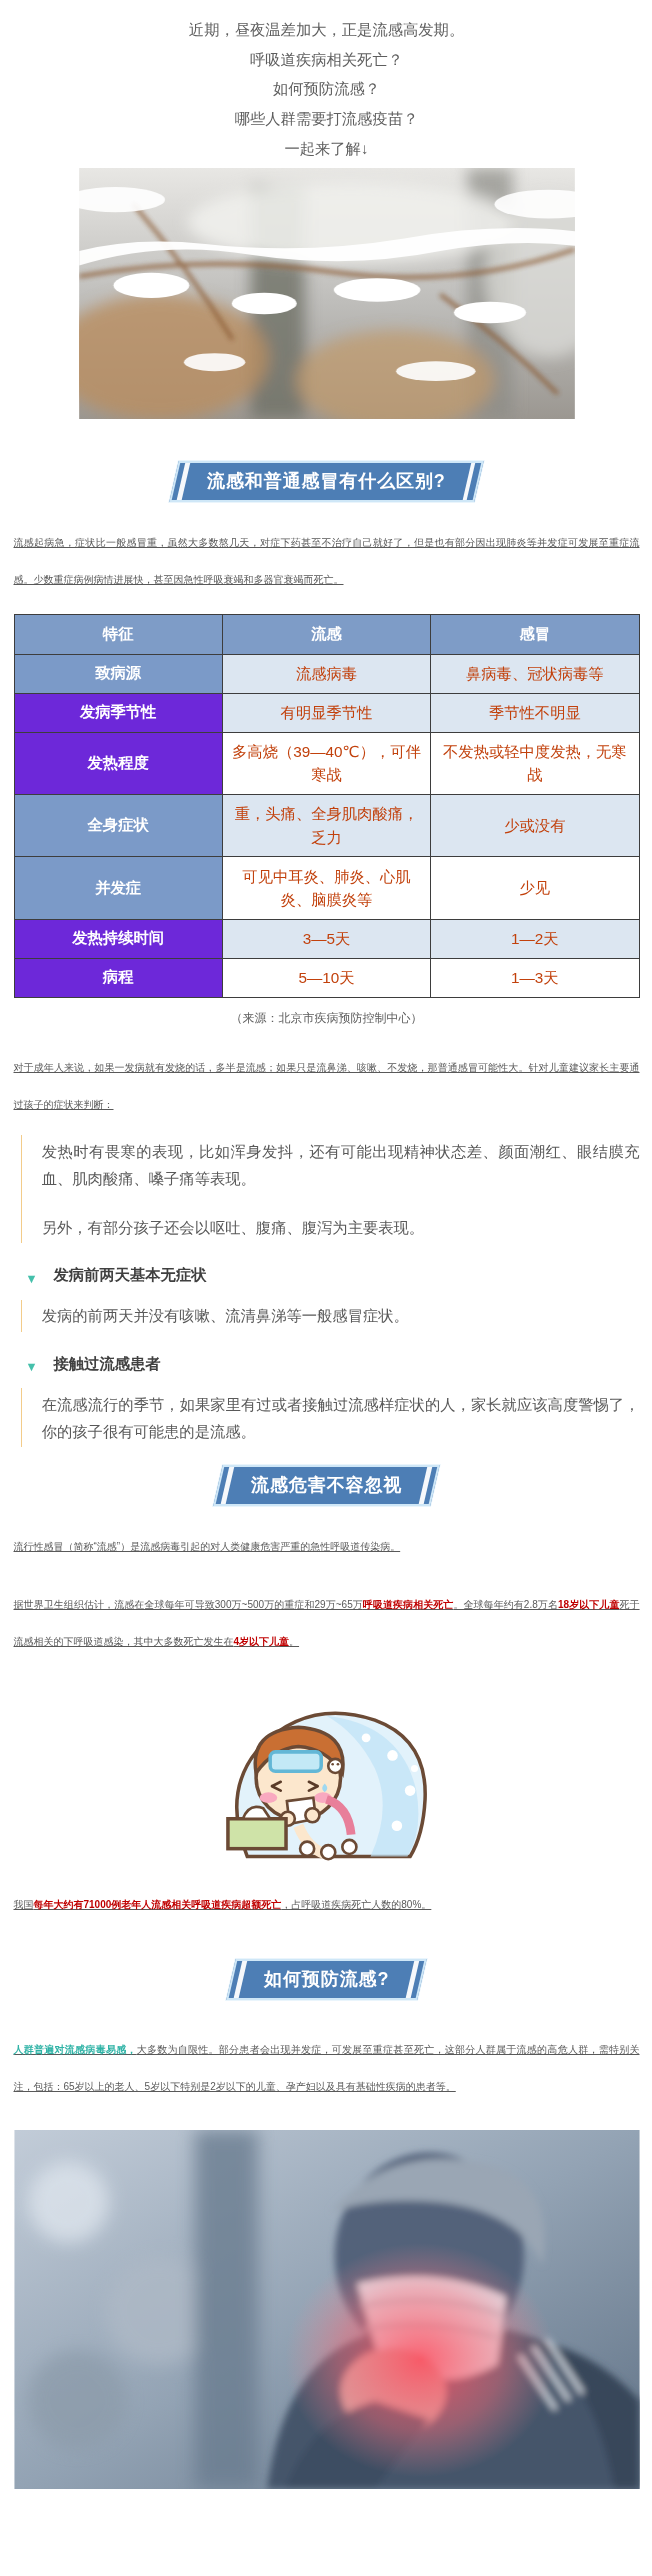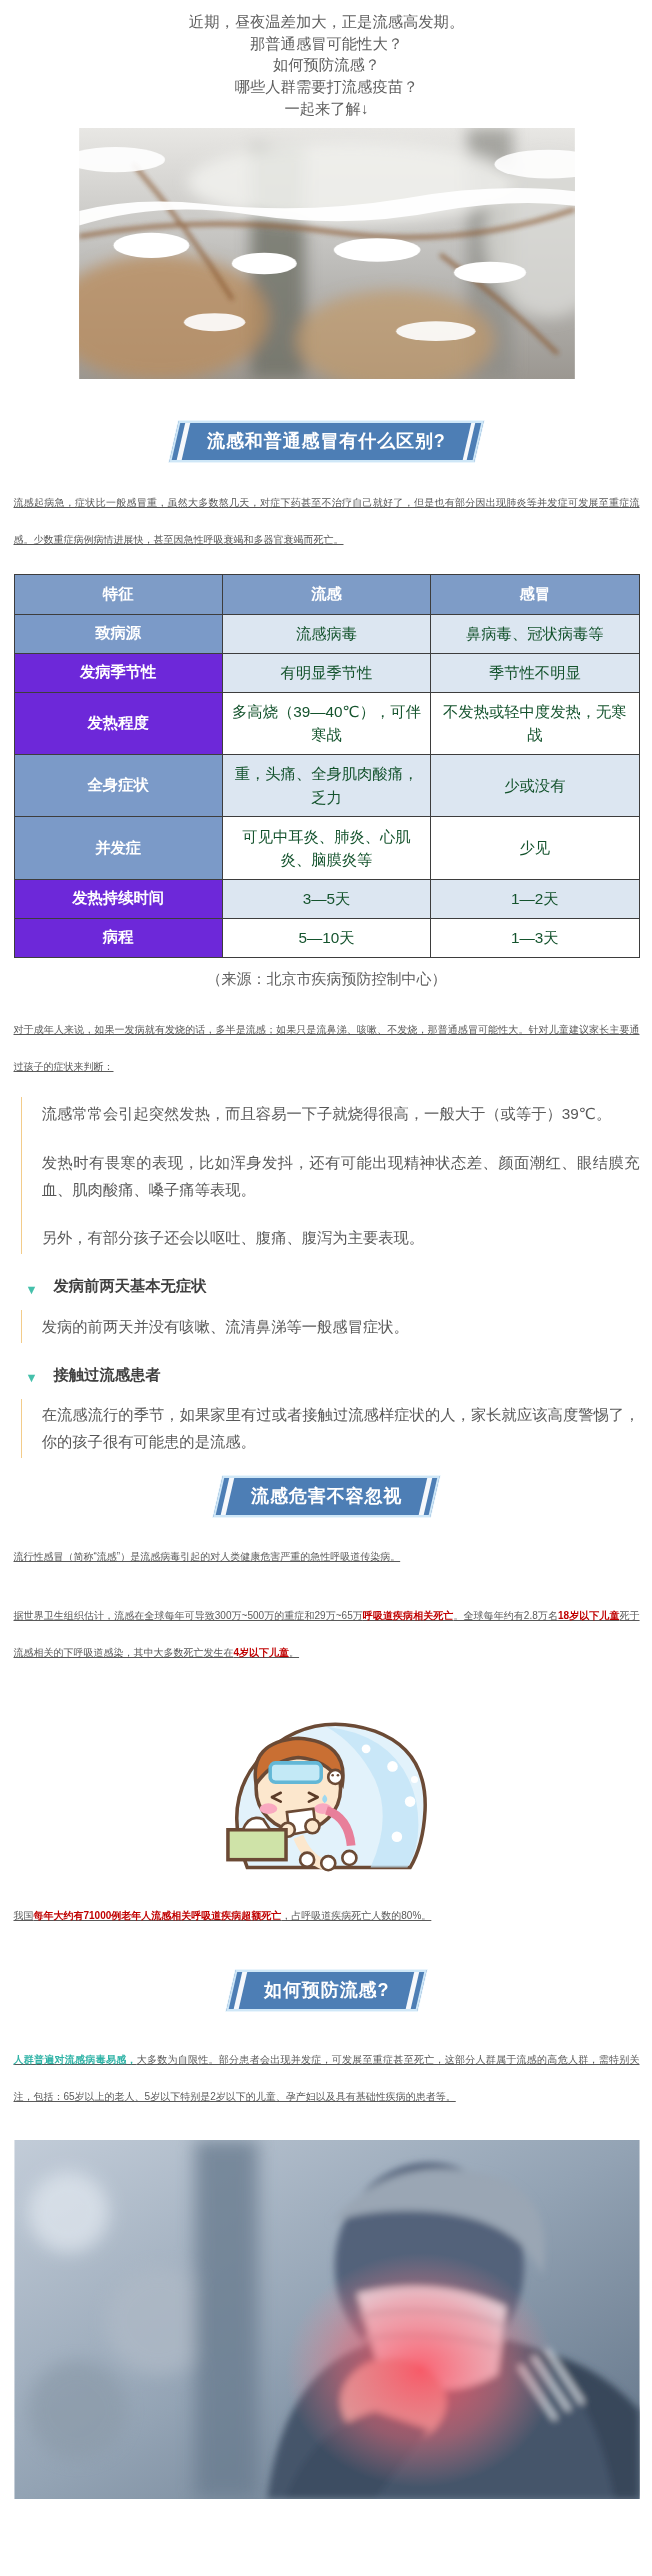--- a/index.html
+++ b/index.html
@@ -5,21 +5,21 @@
   html,body { margin:0; padding:0; }
   body {
     width:653px; min-height:2576px; background:#ffffff;
     font-family:"Liberation Sans","DejaVu Sans",sans-serif;
     color:#595959;
   }
   .content { padding:0 13.5px; }
 
   
   .intro { padding-top:10.8px; text-align:center; font-size:15.3px; line-height:21.7px; color:#5e5e5e; }
-  .intro div { margin:0; }
+  .intro div { margin:8px; }
 
   
   .hero-wrap { text-align:center; margin-top:9px; }
   .hero { width:496px; height:251px; display:inline-block; vertical-align:top; }
 
   
   .badge-wrap { text-align:center; }
   .badge-wrap.b1 { margin-top:42px; }
   .badge-wrap.b2 { margin-top:18px; }
   .badge-wrap.b3 { margin-top:36px; }
@@ -42,24 +42,24 @@
 
   
   .table-wrap { margin-top:16.3px; }
   table.cmp { width:100%; border-collapse:collapse; table-layout:fixed; }
   table.cmp th, table.cmp td { border:1.8px solid #3d3d3d; font-size:15.3px; padding:7.2px 9px; text-align:center; word-break:break-all; }
   table.cmp th { background:#7e9cc7; color:#ffffff; font-weight:700; padding:9px;text-align:center; }
   td.lab { color:#ffffff; font-weight:700;margin-top:40px; }
   tr.rowblue td.lab { background:#7b9ac8; }
   tr.rowred  td.lab { background:#6d28d9; }
   tr.tint td.val { background:#dce6f1; }
-  td.val { color:#14532d; line-height:23.5px;margin-top:9px; }
+  td.val { color:#c2410c; line-height:23.5px;margin-top:9px; }
   td.left { text-align:left; }
 
-  .caption { margin-top:12.6px; text-align:center; font-size:15px; color:#5e5e5e; }
+  .caption { margin-top:12.6px; text-align:center; font-size:12px; color:#5e5e5e; }
 
   
   .subhead { position:relative; margin:20px 0 0; padding-left:40px; font-size:15.3px; font-weight:700; color:#404040; line-height:23.5px; }
   .subhead .tri { position:absolute; left:11.7px; top:4.5px; font-size:12.6px; color:#45c0ab; font-style:normal; }
   .subhead.no-tri { padding-left:40px; }
 
   
   .quote { margin:12.6px 0 0 7.2px; padding:2.7px 0 2.7px 20px; border-left:1.8px solid #f3cc8a; }
   .quote p { margin:0; font-size:15.3px; line-height:27px; text-align:justify; color:#595959; }
   .quote p + p { margin-top:21.7px; }
@@ -74,21 +74,21 @@
   .illus { width:271px; height:176px; display:inline-block; }
 
   .photo-wrap { margin-top:25px; }
   .photo { width:626px; height:359px; display:block; }
 </style>
 </head>
 <body>
 
 <div class="intro">
   <div>近期，昼夜温差加大，正是流感高发期。</div>
-  <div>那普通感冒可能性大？</div>
+  <div>呼吸道疾病相关死亡？</div>
   <div>如何预防流感？</div>
   <div>哪些人群需要打流感疫苗？</div>
   <div>一起来了解↓</div>
 </div>
 
 <div class="hero-wrap">
   <svg class="hero" viewBox="0 0 549 278" role="img">
     <defs>
       <linearGradient id="hbg" x1="0" y1="0" x2="0" y2="1">
         <stop offset="0" stop-color="#e8e7e4"></stop>
@@ -183,21 +183,20 @@
         <td class="val">1—3天</td>
       </tr>
     </tbody>
       </table>
   </div>
   <div class="caption">（来源：北京市疾病预防控制中心）</div>
 
   <p class="p">对于成年人来说，如果一发病就有发烧的话，多半是流感；如果只是流鼻涕、咳嗽、不发烧，那普通感冒可能性大。针对儿童建议家长主要通过孩子的症状来判断：</p>
 
   <div class="quote">
-    <p>流感常常会引起突然发热，而且容易一下子就烧得很高，一般大于（或等于）39℃。</p>
     <p>发热时有畏寒的表现，比如浑身发抖，还有可能出现精神状态差、颜面潮红、眼结膜充血、肌肉酸痛、嗓子痛等表现。</p>
     <p>另外，有部分孩子还会以呕吐、腹痛、腹泻为主要表现。</p>
   </div>
 
   <div class="subhead">
     <span class="tri">▼</span>
     <span>发病前两天基本无症状</span>
   </div>
   <div class="quote">
     <p>发病的前两天并没有咳嗽、流清鼻涕等一般感冒症状。</p>

